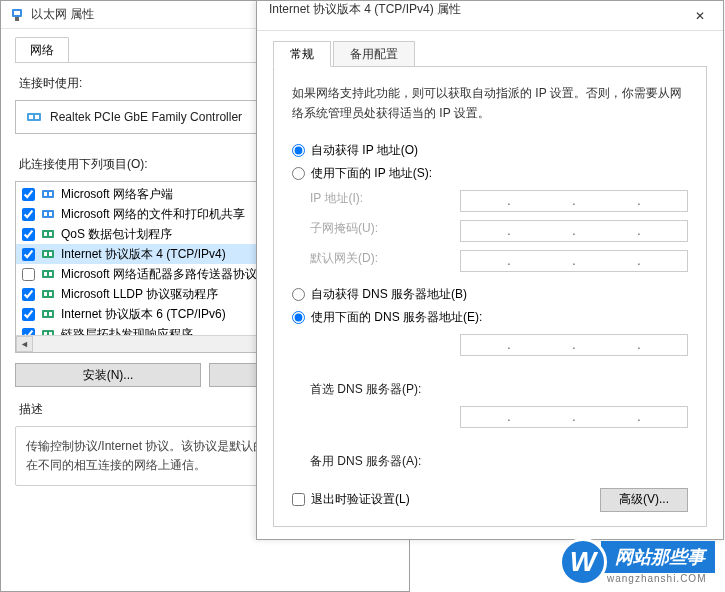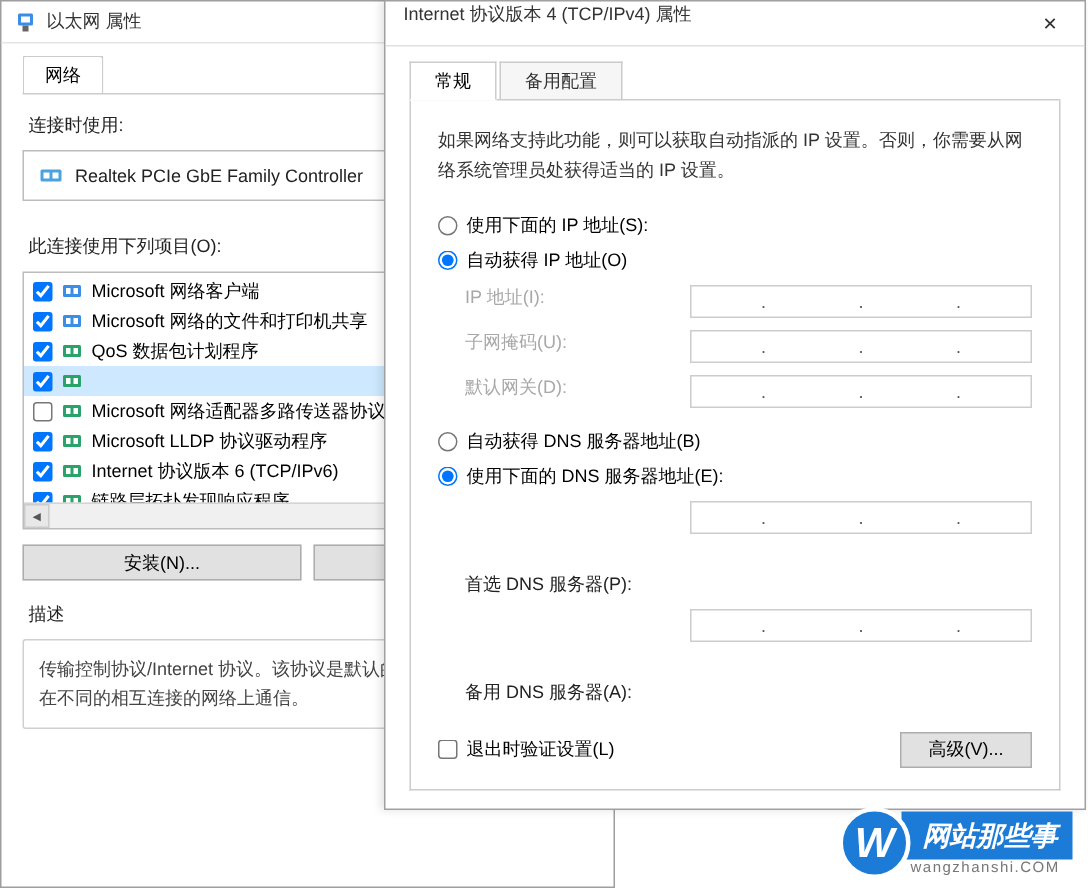--- a/index.html
+++ b/index.html
@@ -147,20 +147,21 @@
           </div>
           <div class="list-item selected">
             <input type="checkbox" checked="" style="">
             <span class="proto-icon">
               <svg viewBox="0 0 14 14">
                 <rect x="1" y="3" width="12" height="8" fill="#2aa36b" rx="1"></rect>
                 <rect x="3" y="5" width="3" height="4" fill="#fff"></rect>
                 <rect x="8" y="5" width="3" height="4" fill="#fff"></rect>
               </svg>
             </span>
+            <span>Internet 协议版本 4 (TCP/IPv4)</span>
           </div>
           <div class="list-item">
             <input type="checkbox" style="">
             <span class="proto-icon">
               <svg viewBox="0 0 14 14">
                 <rect x="1" y="3" width="12" height="8" fill="#2aa36b" rx="1"></rect>
                 <rect x="3" y="5" width="3" height="4" fill="#fff"></rect>
                 <rect x="8" y="5" width="3" height="4" fill="#fff"></rect>
               </svg>
             </span>
@@ -226,26 +227,26 @@
   </div>
   <div class="front-content">
     <div class="front-tabs">
       <div class="front-tab active">常规</div>
       <div class="front-tab inactive">备用配置</div>
     </div>
     <div class="front-body">
       <div class="info-text">如果网络支持此功能，则可以获取自动指派的 IP 设置。否则，你需要从网络系统管理员处获得适当的 IP 设置。</div>
 
       <div class="radio-row">
+        <input type="radio" name="ipmode" checked="" style="">
+        <span>自动获得 IP 地址(O)</span>
+      </div>
+      <div class="radio-row">
         <input type="radio" name="ipmode" style="">
         <span>使用下面的 IP 地址(S):</span>
-      </div>
-      <div class="radio-row">
-        <input type="radio" name="ipmode" checked="" style="">
-        <span>自动获得 IP 地址(O)</span>
       </div>
       <div class="ip-settings">
         <div class="ip-row">
             <span class="lbl">IP 地址(I):</span>
             <div class="ip-input disabled">
               <span></span>
               <span class="ip-dot">.</span>
               <span></span>
               <span class="ip-dot">.</span>
               <span></span>

